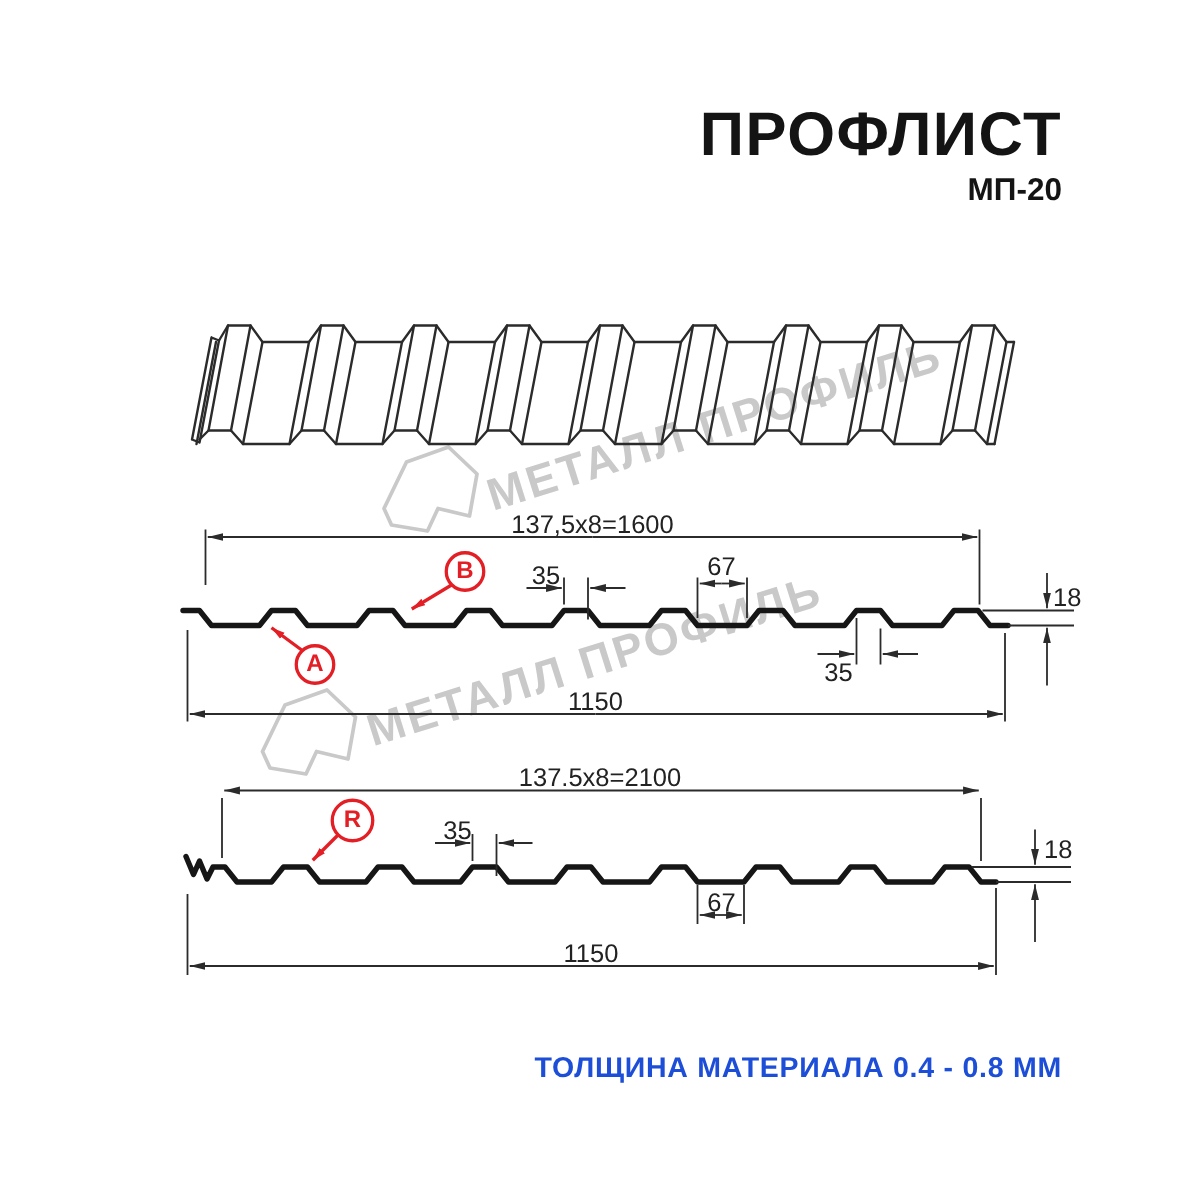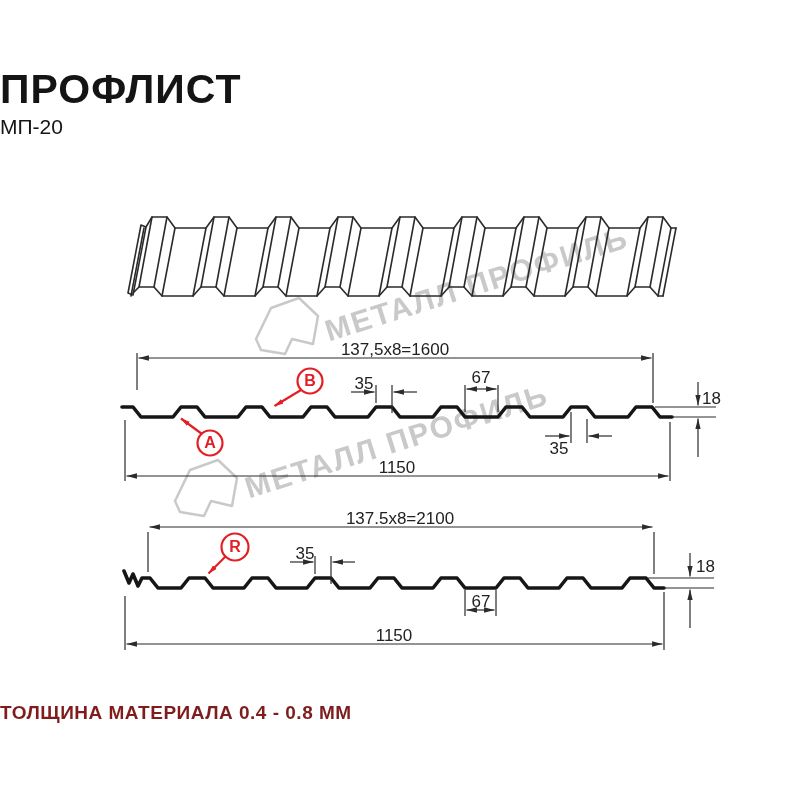--- a/index.html
+++ b/index.html
@@ -1,22 +1,22 @@
 <!DOCTYPE html>
 <html><head>
 <meta charset="utf-8">
 <style>
   html,body{margin:0;padding:0;background:#ffffff;}
   #page{position:relative;width:800px;height:800px;background:#ffffff;overflow:hidden;
         font-family:"Liberation Sans", sans-serif;color:#1c1c1c;}
   .abs{position:absolute;}
-  .center{left:0;width:708px;text-align:left;}
+  .center{left:0;width:708px;text-align:right;}
   #title{top:66px;font-size:41px;font-weight:800;letter-spacing:1px;color:#141414;}
-  #subtitle{top:115px;font-size:21px;font-weight:400;color:#141414;}
-  #footer{top:702px;font-size:19px;font-weight:600;letter-spacing:.5px;color:#7f1d1d;}
+  #subtitle{top:115px;font-size:21px;font-weight:700;color:#141414;}
+  #footer{top:702px;font-size:19px;font-weight:600;letter-spacing:.5px;color:#1d4ed8;}
   .dim{position:absolute;font-size:17px;color:#222;white-space:nowrap;z-index:3;}
   .dim.c{transform:translateX(-50%);}
   .marklet{position:absolute;z-index:3;font-size:16px;font-weight:700;color:#e31e24;
            transform:translate(-50%,-50%);}
   .wm{position:absolute;z-index:1;font-size:30px;font-weight:700;letter-spacing:2px;
       color:#c9c9c9;white-space:nowrap;transform-origin:0 50%;transform:rotate(-17.5deg);}
   #art{position:absolute;left:0;top:0;z-index:2;}
   .txt{z-index:3;}
 </style>
 </head>

